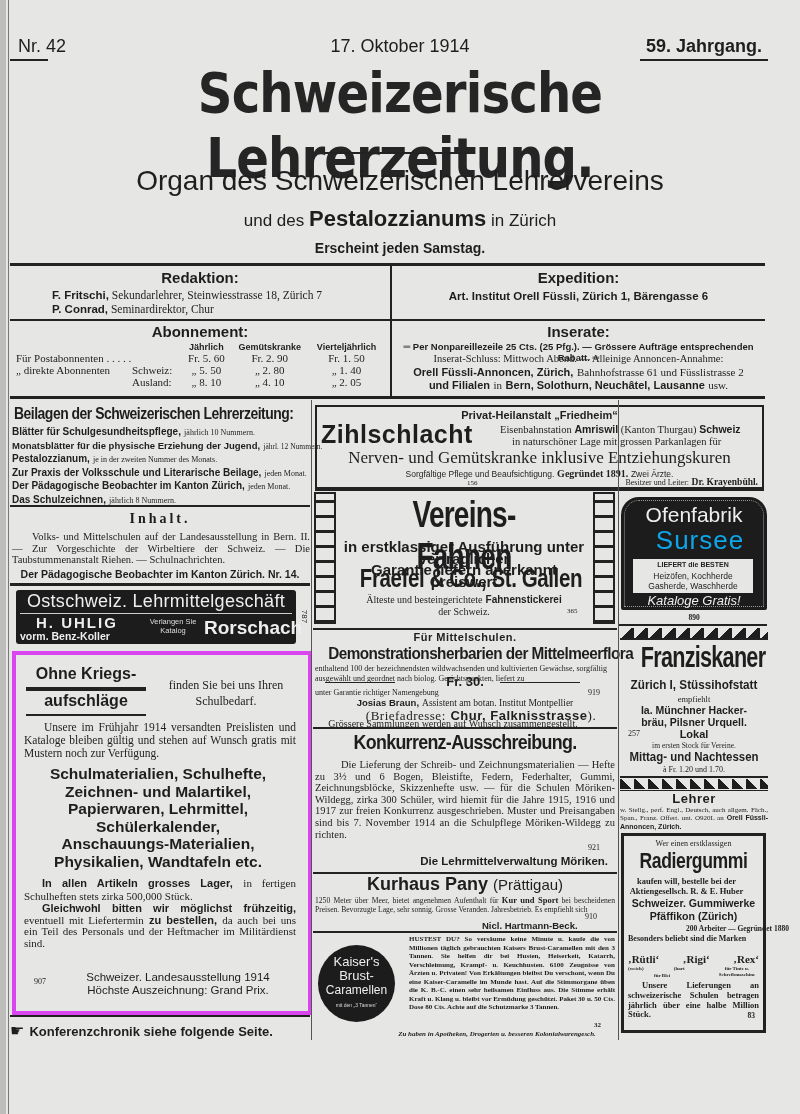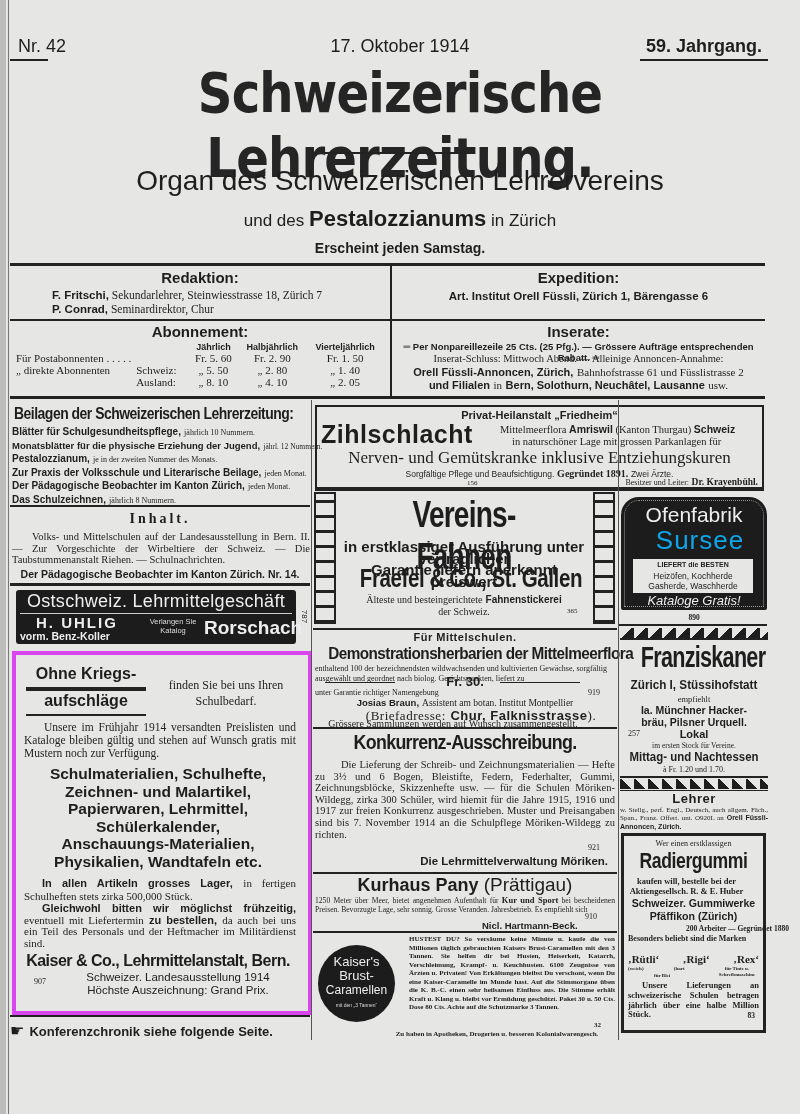--- a/index.html
+++ b/index.html
@@ -89,21 +89,21 @@
 
   <div class="hr" style="left:10px;top:319px;width:755px;height:2px;"></div>
 
   <div class="abs sans center" style="left:10px;top:323px;width:380px;font-size:15px;font-weight:bold;">Abonnement:</div>
   <table class="abo-table serif">
     <tbody>
         <tr>
       <td></td>
           <td></td>
       <td class="sans b center" style="font-size:9px;">Jährlich</td>
-      <td class="sans b center" style="font-size:9px;">Halbjährlich</td>
+      <td class="sans b center" style="font-size:9px;">Gemütskranke</td>
       <td class="sans b center" style="font-size:9px;">Vierteljährlich</td>
     </tr>
     <tr>
       <td colspan="2">Für Postabonnenten . . . . .</td>
       <td class="center">Fr. 5. 60</td>
       <td class="center">Fr. 2. 90</td>
       <td class="center">Fr. 1. 50</td>
     </tr>
     <tr>
       <td>„ direkte Abonnenten</td>
@@ -186,41 +186,40 @@
     <div class="abs" style="left:8px;top:222px;width:272px;font-size:11px;line-height:12px;text-align:justify;text-indent:18px;">
       <b class="sans">In allen Artikeln grosses Lager,</b>
       <span class="serif">in fertigen Schulheften stets zirka 500,000 Stück.</span>
     </div>
     <div class="abs" style="left:8px;top:248px;width:272px;font-size:11px;line-height:11.5px;text-align:justify;text-indent:18px;">
       <b class="sans">Gleichwohl bitten wir möglichst frühzeitig,</b>
       <span class="serif">eventuell mit Liefertermin</span>
       <b class="sans">zu bestellen,</b>
       <span class="serif">da auch bei uns ein Teil des Personals und der Heftmacher im Militärdienst sind.</span>
     </div>
-    <div class="abs sans b center" style="left:0;top:297px;width:284px;font-size:16px;letter-spacing:-0.5px;">Kaiser &amp; Co., Lehrmittelanstalt, Bern.</div>
     <div class="abs serif" style="left:18px;top:322px;font-size:8px;">907</div>
     <div class="abs sans center" style="left:40px;top:316px;width:244px;font-size:11.5px;line-height:13px;">
       <div>Schweizer. Landesausstellung 1914</div>
       <div>Höchste Auszeichnung: Grand Prix.</div>
     </div>
   </div>
 
   <div class="hr" style="left:10px;top:1015px;width:300px;height:2px;"></div>
   <div class="abs" style="left:10px;top:1021px;width:300px;">
     <span style="font-size:16px;">☛</span>
     <span class="sans b" style="font-size:13px;">Konferenzchronik siehe folgende Seite.</span>
   </div>
 
   <div class="hr" style="left:311px;top:400px;width:1px;height:640px;background:#555;"></div>
 
   <div class="abs" style="left:315px;top:405px;width:445px;height:80px;border:2px solid #222;border-bottom-width:4px;">
     <div class="abs sans b center" style="left:0;top:2px;width:445px;font-size:11px;">Privat-Heilanstalt „Friedheim“</div>
     <div class="abs sans b" style="left:4px;top:13px;font-size:25px;letter-spacing:0.5px;">Zihlschlacht</div>
     <div class="abs serif" style="left:183px;top:16px;width:258px;font-size:10.5px;line-height:12px;">
-      <div style="white-space:nowrap;"><span>Mittelmeerflora</span> <b class="sans">Amriswil</b> <span>(Kanton Thurgau)</span> <b class="sans">Schweiz</b></div>
+      <div style="white-space:nowrap;"><span>Eisenbahnstation</span> <b class="sans">Amriswil</b> <span>(Kanton Thurgau)</span> <b class="sans">Schweiz</b></div>
       <div style="padding-left:12px;">in naturschöner Lage mit grossen Parkanlagen für</div>
     </div>
     <div class="abs serif center" style="left:0;top:41px;width:445px;font-size:17px;">Nerven- und Gemütskranke inklusive Entziehungskuren</div>
     <div class="abs center" style="left:0;top:61px;width:445px;font-size:8.5px;white-space:nowrap;">
       <span class="sans">Sorgfältige Pflege und Beaufsichtigung.</span>
       <b class="serif" style="font-size:10px;">Gegründet 1891.</b>
       <span class="sans">Zwei Ärzte.</span>
     </div>
     <div class="abs serif" style="left:150px;top:72px;font-size:7px;">156</div>
     <div class="abs" style="right:4px;top:70px;font-size:8px;white-space:nowrap;">
@@ -279,42 +278,42 @@
   <div class="hr" style="left:313px;top:727px;width:304px;height:2px;"></div>
 
   <div class="abs sans b center" style="left:313px;top:730px;width:304px;font-size:21px;letter-spacing:-0.8px;transform:scaleX(0.85);transform-origin:center top;white-space:nowrap;">Konkurrenz-Ausschreibung.</div>
   <div class="abs serif" style="left:315px;top:759px;width:300px;font-size:10.5px;line-height:11.6px;text-align:justify;text-indent:26px;">Die Lieferung der Schreib- und Zeichnungsmaterialien — Hefte zu 3½ und 6 Bogen, Bleistifte, Federn, Federhalter, Gummi, Zeichnungsblöcke, Skizzenhefte usw. — für die Schulen Möriken-Wildegg, zirka 300 Schüler, wird hiemit für die Jahre 1915, 1916 und 1917 zur freien Konkurrenz ausgeschrieben. Muster und Preisangaben sind bis 7. November 1914 an die Schulpflege Möriken-Wildegg zu richten.</div>
   <div class="abs serif" style="left:588px;top:843px;font-size:8px;">921</div>
   <div class="abs sans b" style="right:192px;top:855px;font-size:11.5px;">Die Lehrmittelverwaltung Möriken.</div>
   <div class="hr" style="left:313px;top:872px;width:304px;height:2px;"></div>
 
   <div class="abs center" style="left:313px;top:874px;width:304px;white-space:nowrap;">
     <b class="sans" style="font-size:18px;text-align:center;">Kurhaus Pany</b>
-    <span class="sans" style="font-size:19px;">(Prättigau)</span>
+    <span class="sans" style="font-size:15px;">(Prättigau)</span>
   </div>
   <div class="abs serif" style="left:315px;top:896px;width:300px;font-size:7.6px;line-height:9px;text-align:justify;">
     <span>1250 Meter über Meer, bietet angenehmen Aufenthalt für</span>
     <b style="font-size:8.5px;">Kur und Sport</b>
     <span>bei bescheidenen Preisen. Bevorzugte Lage, sehr sonnig. Grosse Veranden. Jahresbetrieb. Es empfiehlt sich</span>
   </div>
   <div class="abs serif" style="left:585px;top:912px;font-size:8px;">910</div>
   <div class="abs sans b" style="left:482px;top:920px;font-size:9.5px;">Nicl. Hartmann-Beck.</div>
   <div class="hr" style="left:313px;top:931px;width:304px;height:2px;"></div>
 
   <div class="abs ad-dark" style="left:318px;top:945px;width:77px;height:77px;border-radius:50%;">
     <div class="abs sans center" style="left:0;top:10px;width:77px;font-size:13px;line-height:14px;color:#eee;">
       <div>Kaiser's</div>
       <div>Brust-</div>
       <div style="font-size:12px;">Caramellen</div>
     </div>
     <div class="abs sans center" style="left:0;top:57px;width:77px;font-size:5px;color:#ddd;">mit den „3 Tannen“</div>
   </div>
   <div class="abs serif b" style="left:409px;top:935px;width:206px;font-size:7px;line-height:8.5px;text-align:justify;">HUSTEST DU? So versäume keine Minute u. kaufe die von Millionen täglich gebrauchten Kaisers Brust-Caramellen mit den 3 Tannen. Sie helfen dir bei Husten, Heiserkeit, Katarrh, Verschleimung, Krampf- u. Keuchhusten. 6100 Zeugnisse von Ärzten u. Privaten! Von Erkältungen bleibst Du verschont, wenn Du eine Kaiser-Caramelle im Munde hast. Auf die Stimmorgane üben die K. B.-C. einen sehr heilsamen Einfluss aus. Die Stimme erhält Kraft u. Klang u. bleibt vor Ermüdung geschützt. Paket 30 u. 50 Cts. Dose 80 Cts. Achte auf die Schutzmarke 3 Tannen.</div>
   <div class="abs serif b" style="left:594px;top:1021px;font-size:7px;">32</div>
-  <div class="abs serif b center" style="left:313px;top:1030px;width:368px;font-size:7px;">Zu haben in Apotheken, Drogerien u. besseren Kolonialwarengesch.</div>
+  <div class="abs serif b center" style="left:313px;top:1030px;width:368px;font-size:7px;font-style:italic;">Zu haben in Apotheken, Drogerien u. besseren Kolonialwarengesch.</div>
 
   <div class="hr" style="left:618px;top:400px;width:1px;height:640px;background:#555;"></div>
 
   <div class="triangles" style="left:620px;top:628px;width:148px;"></div>
   <div class="hr" style="left:620px;top:638px;width:148px;height:2px;"></div>
   <div class="abs sans b center" style="left:620px;top:640px;width:148px;font-size:30px;letter-spacing:-1px;transform:scaleX(0.72);transform-origin:center top;white-space:nowrap;">Franziskaner</div>
   <div class="abs sans b center" style="left:620px;top:677px;width:148px;font-size:13px;transform:scaleX(0.9);transform-origin:center top;white-space:nowrap;">Zürich I, Stüssihofstatt</div>
   <div class="abs serif center" style="left:620px;top:694px;width:148px;font-size:8.5px;">empfiehlt</div>
   <div class="abs sans b center" style="left:620px;top:704px;width:148px;font-size:10.5px;line-height:12px;">
     <div>Ia. Münchner Hacker-</div>

